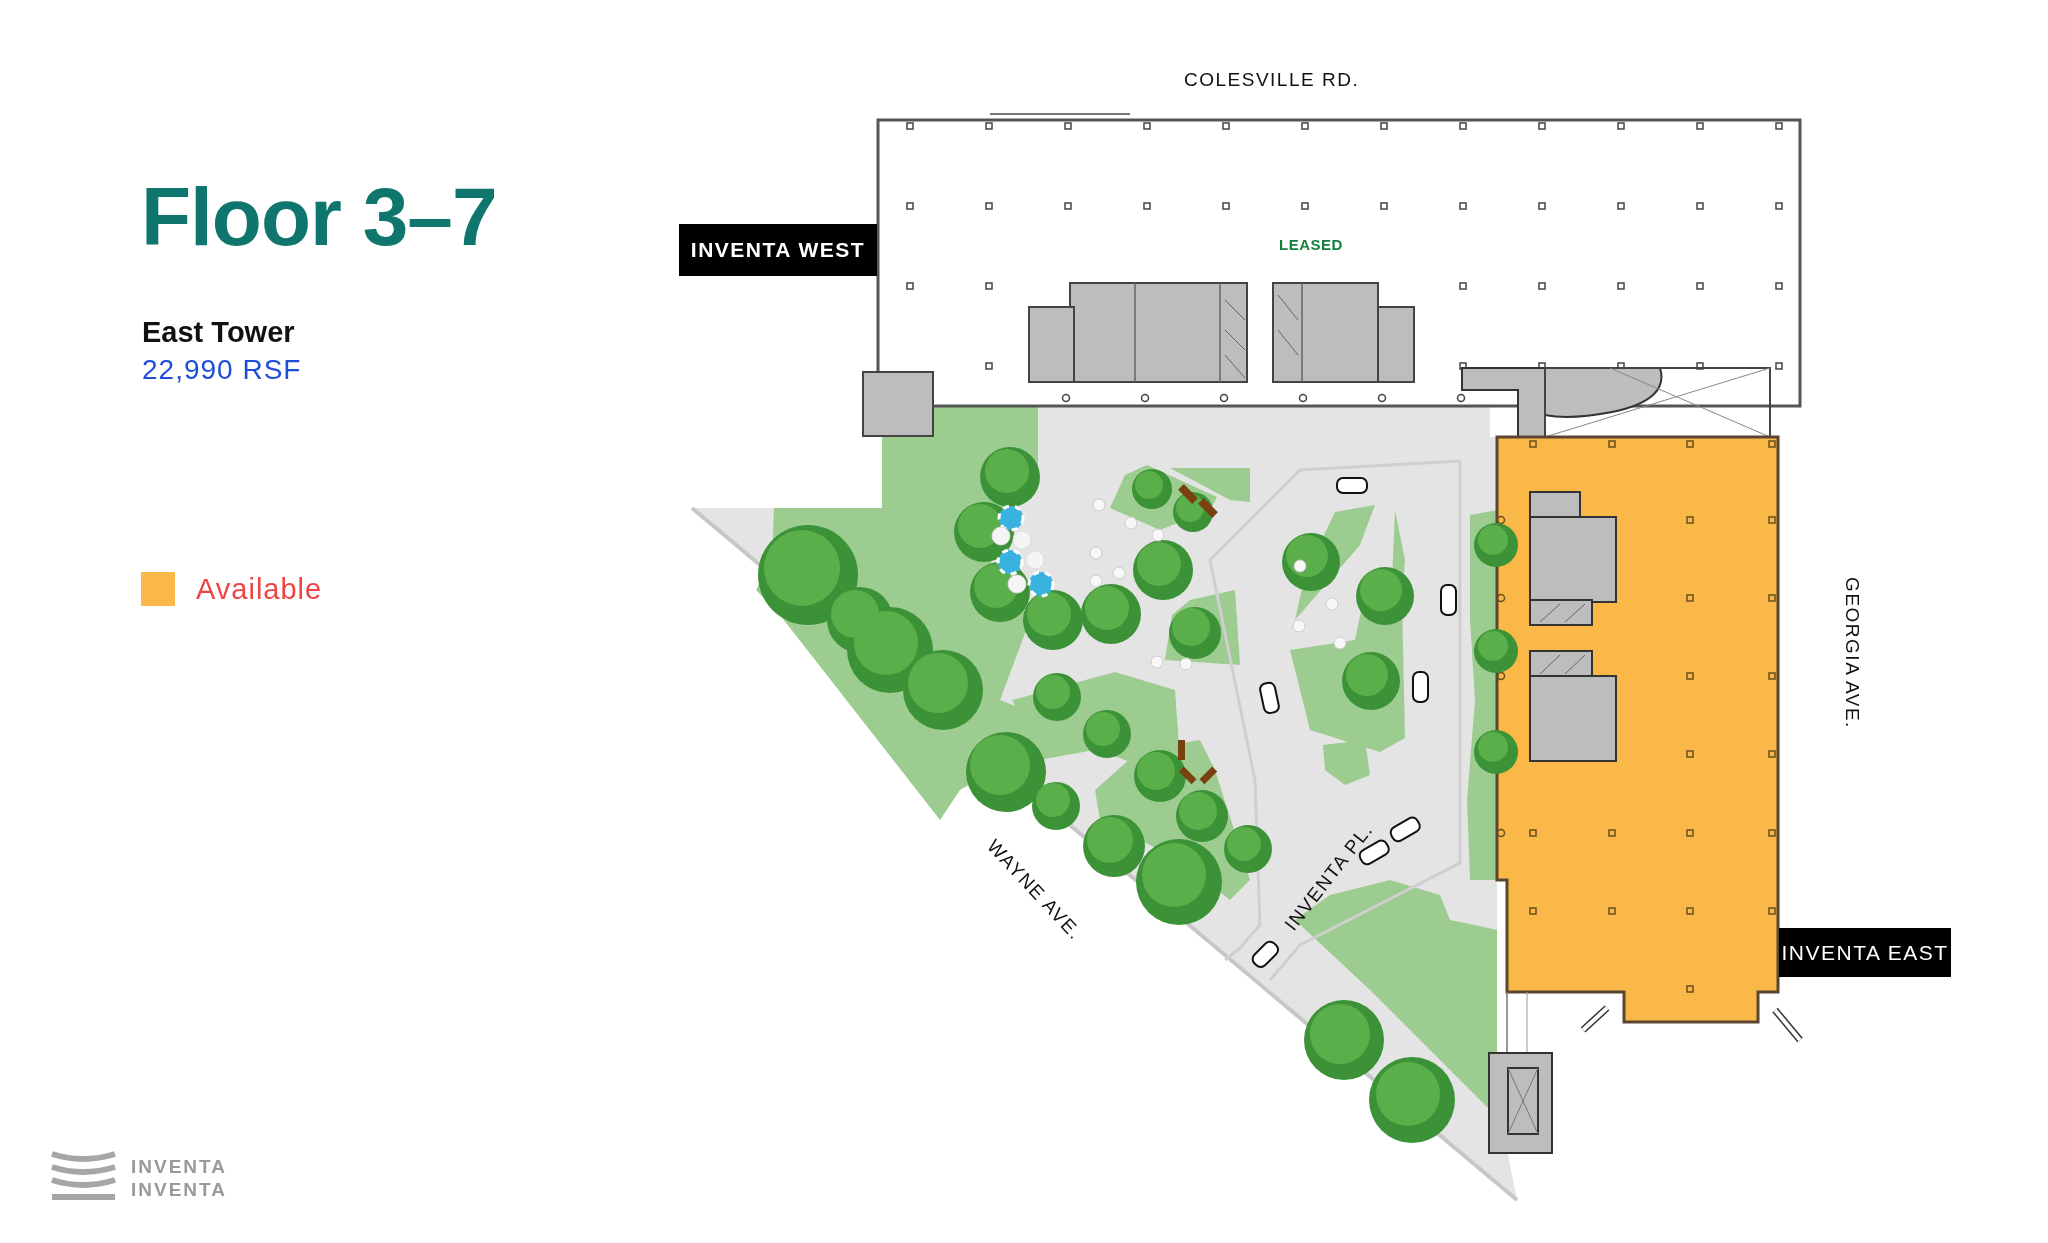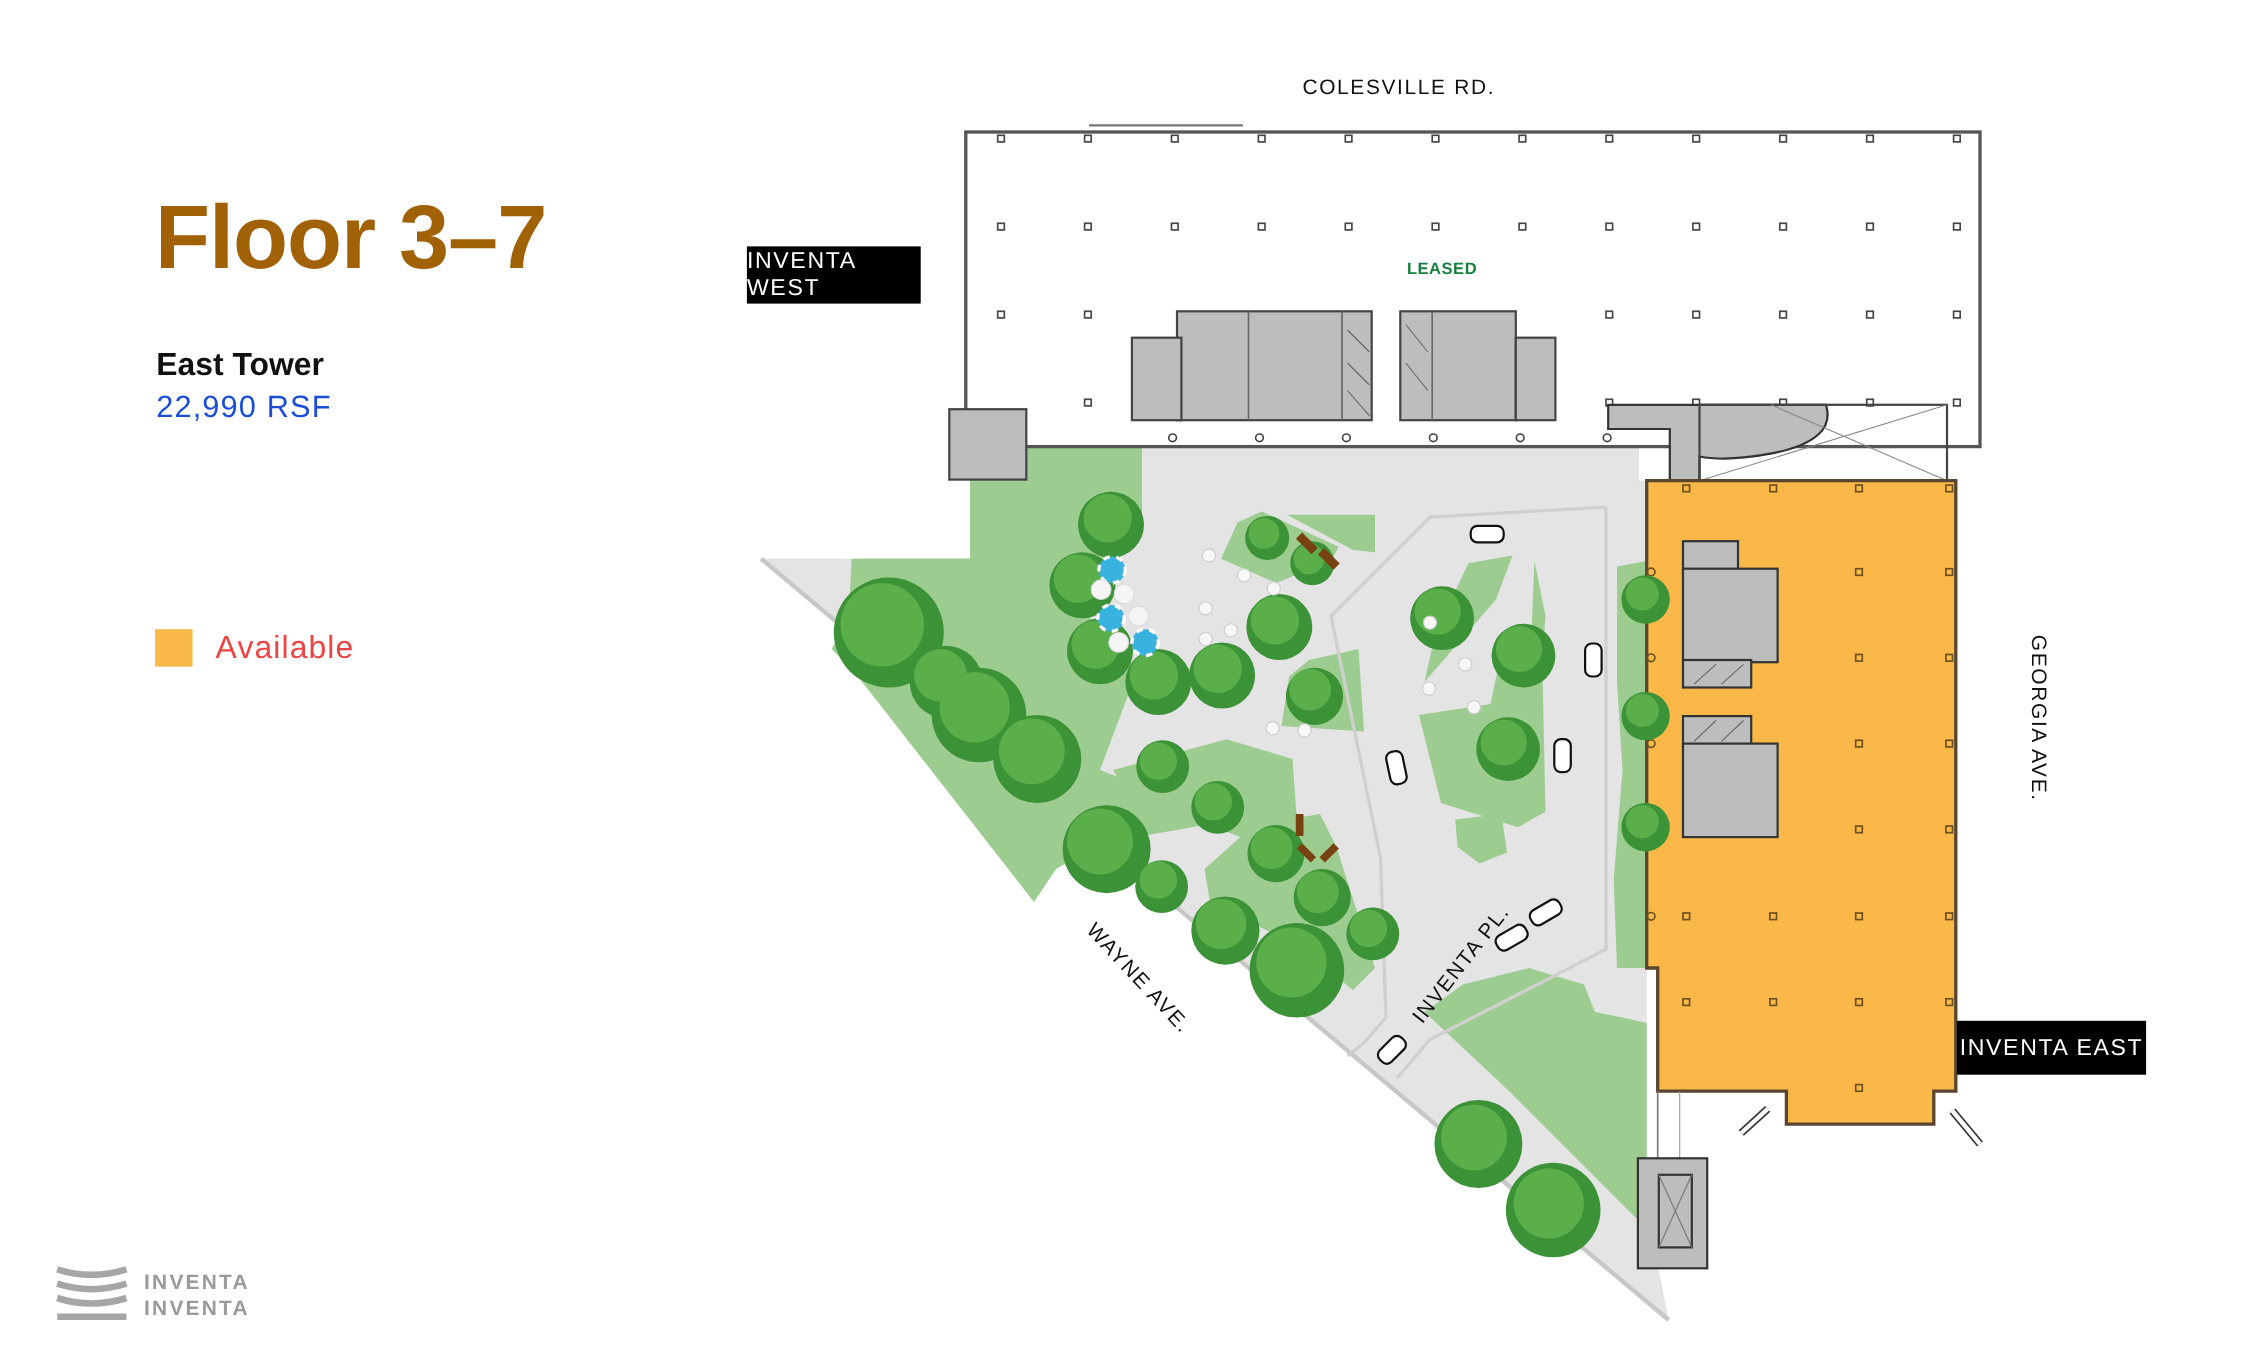--- a/index.html
+++ b/index.html
@@ -1,24 +1,24 @@
 <!DOCTYPE html>
 <html><head>
 <meta charset="utf-8">
 <style>
   html,body{margin:0;padding:0;background:#ffffff;}
   body{width:2048px;height:1243px;position:relative;overflow:hidden;font-family:"Liberation Sans","DejaVu Sans",sans-serif;color:#111;}
-  .title{position:absolute;left:141px;top:176px;font-size:82px;font-weight:700;letter-spacing:-1px;line-height:1;margin:0;color:#a16207;}
+  .title{position:absolute;left:141px;top:176px;font-size:82px;font-weight:700;letter-spacing:-1px;line-height:1;margin:0;color:#0f766e;}
   .subtitle{position:absolute;left:142px;top:318px;font-size:29px;font-weight:700;line-height:1;color:#111;}
   .area{position:absolute;left:142px;top:356px;font-size:28px;line-height:1;letter-spacing:1px;color:#1d4ed8;}
   .legend{position:absolute;left:141px;top:572px;display:flex;align-items:center;}
   .legend .swatch{width:34px;height:34px;display:block;}
   .legend .label{margin-left:21px;font-size:29px;letter-spacing:1px;color:#ef4444;}
   .tag{position:absolute;background:#000;color:#fff;font-size:21px;letter-spacing:1.5px;display:flex;align-items:center;justify-content:center;}
-  .tag-west{left:679px;top:224px;width:158px;height:52px;}
+  .tag-west{left:679px;top:224px;width:198px;height:52px;font-weight:bold;}
   .tag-east{left:1779px;top:928px;width:172px;height:49px;}
   .road-label{position:absolute;font-size:19px;letter-spacing:1.5px;color:#111;white-space:nowrap;transform-origin:center center;}
   .road-colesville{left:1184px;top:69px;}
   .road-georgia{left:1776px;top:642px;transform:rotate(90deg);}
   .road-wayne{left:970px;top:879px;transform:rotate(47deg);}
   .road-inventa{left:1264px;top:866px;transform:rotate(-52deg);}
   .leased{position:absolute;left:1279px;top:236px;font-size:15px;font-weight:700;letter-spacing:0.5px;color:#15803d;}
   .logo{position:absolute;left:50px;top:1150px;display:flex;align-items:center;}
   .logo svg{display:block;}
   .logo .logo-text{margin-left:14px;color:#9a9a9a;font-size:19px;font-weight:700;letter-spacing:2px;line-height:23px;}

